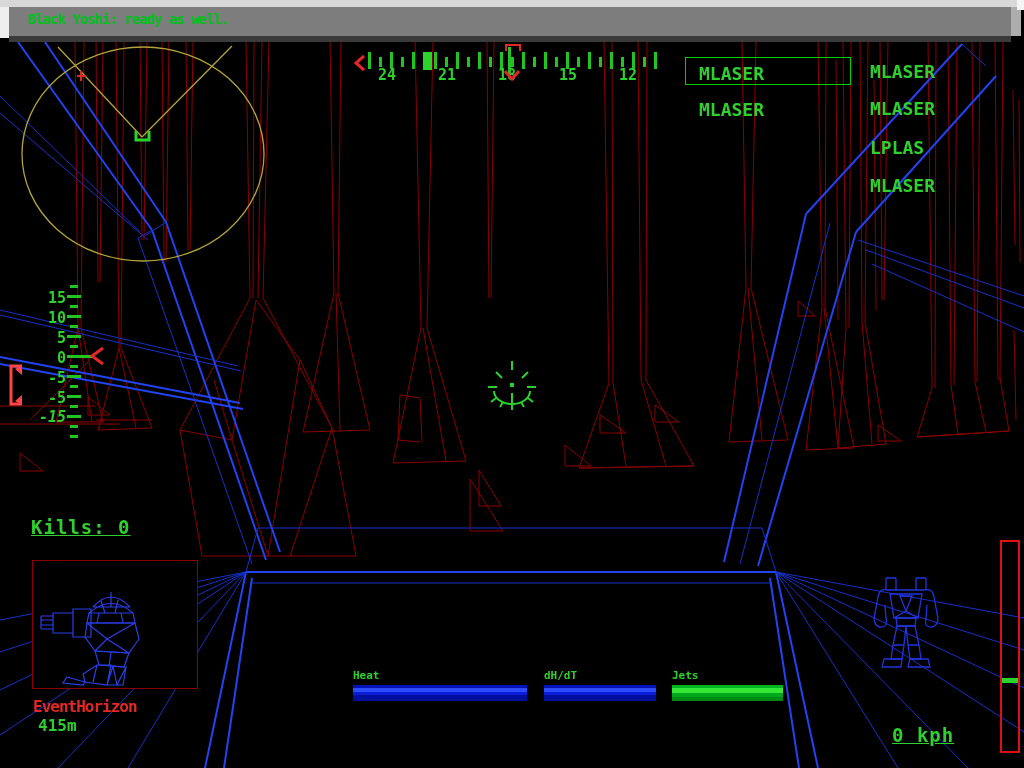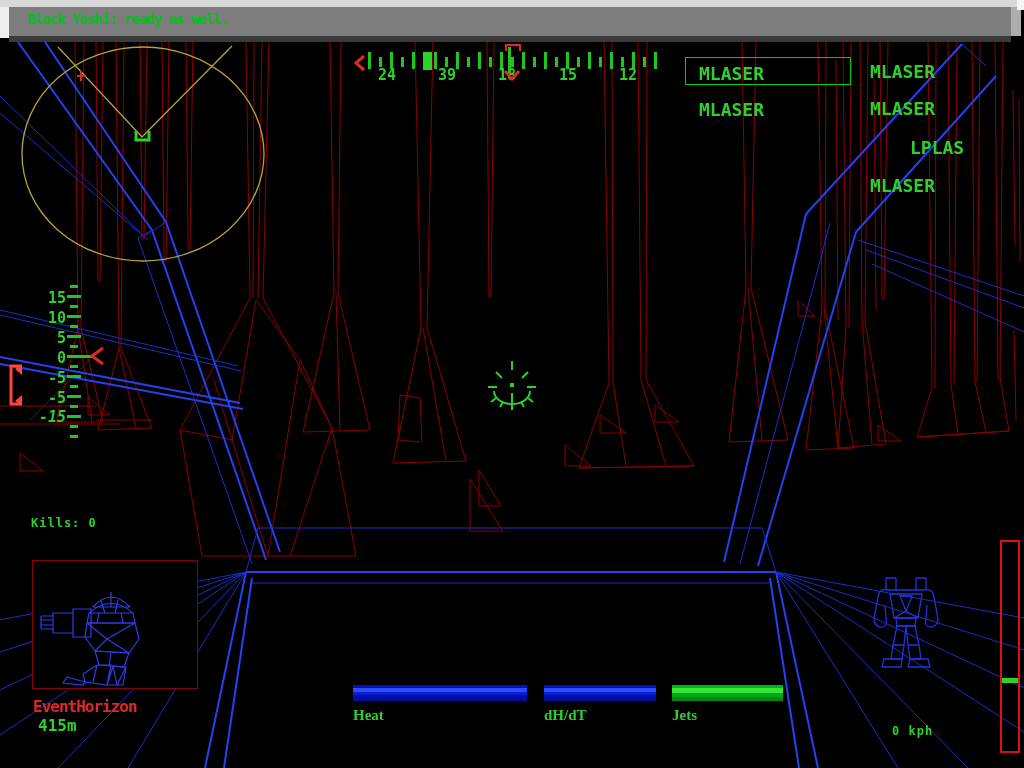--- a/index.html
+++ b/index.html
@@ -31,25 +31,25 @@
     background:repeating-linear-gradient(90deg,#21c421 0 3px,transparent 3px 22px);}
   .cmp-label{position:absolute;top:66px;width:30px;font-size:15px;color:var(--hud-green);}
   
   .wbox{position:absolute;left:685px;top:57px;width:164px;height:26px;border:1px solid #00cf00;}
   .wtxt{font-size:18px;color:var(--hud-green);letter-spacing:0;}
   
   .p-label{position:absolute;left:20px;width:46px;text-align:right;font-size:15px;color:var(--hud-green);}
   
   .bar-blue{background:linear-gradient(180deg,#0012b8 0 18%,#2b4dff 18% 45%,#0a1ed8 45% 65%,#000f9e 65% 100%);}
   .bar-green{background:linear-gradient(180deg,#00b41e 0 16%,#35e835 16% 48%,#00a81c 48% 72%,#008a14 72% 100%);}
-  .g-label{position:absolute;top:707px;font-size:15px;color:var(--hud-green);font-family:Liberation Serif, serif;}
+  .g-label{position:absolute;top:669px;font-size:11px;color:var(--hud-green);}
   
   .throttle{position:absolute;left:1000px;top:540px;width:16px;height:209px;border:2px solid #dd1111;}
   .throttle-mark{position:absolute;left:0;top:136px;width:16px;height:5px;background:#2ad42a;}
-  .small-g{font-size:12px;letter-spacing:1px;color:var(--hud-green);}
+  .small-g{font-size:19px;letter-spacing:1px;color:var(--hud-green);text-decoration:underline;}
 </style>
 </head>
 <body>
 
 <div id="viewport">
 
   <svg id="scene" width="1024" height="768" viewBox="0 0 1024 768">
     <g>
       <path class="tree" d="M75,40 L78,328 M84,40 L81,328 M96,40 L98,282 M103,40 L100,282 M116,40 L119,348 M124,40 L121,348 M140,40 L142,240 M147,40 L144,240 M162,40 L164,262 M169,40 L166,262 M186,40 L188,250 M193,40 L190,250 M78,328 L56,422 L103,422 L81,328 M119,348 L98,430 L152,428 L121,348 M78,328 L92,422 M119,348 L136,428 M0,406 L96,406 M96,420 L152,420 M0,424 L120,424 M30,420 L88,362"></path>
       <path class="tree" d="M246,40 L250,298 M254,40 L253,298 M262,40 L258,298 M269,40 L263,298 M250,298 L180,430 L202,556 L356,556 L332,428 L263,298 M256,300 L232,440 L268,556 M300,360 L268,556 M332,428 L290,556 M180,430 L232,440 M300,360 L332,428 M214,380 L232,440 M256,300 L300,360"></path>
@@ -91,41 +91,41 @@
     <ellipse class="radar" cx="133" cy="114" rx="121" ry="107"></ellipse>
     <path class="radar" d="M132,97 L48,7 M132,97 L222,6"></path>
     <path d="M126,91 L126,100 L139,100 L139,91" stroke="#2ad42a" stroke-width="3" fill="none"></path>
     <path d="M67,36 L76,36 M71,31 L71,41" stroke="#e22727" stroke-width="2" fill="none"></path>
   </svg>
 
   <div class="abs hud" style="left:0;top:0;">
     <div class="tick-tall"></div>
     <div class="tick-short"></div>
     <span class="cmp-label" style="left:378px;">24</span>
-    <span class="cmp-label" style="left:438px;">39</span>
+    <span class="cmp-label" style="left:438px;">21</span>
     <span class="cmp-label" style="left:498px;">18</span>
     <span class="cmp-label" style="left:559px;">15</span>
     <span class="cmp-label" style="left:619px;">12</span>
     <svg class="abs" style="left:350px;top:42px;" width="320" height="46" viewBox="0 0 320 46">
       <path d="M14,14 L6,21 L14,28" stroke="#e22727" stroke-width="3" fill="none"></path>
       <rect x="73" y="10" width="9" height="18" fill="#2ad42a"></rect>
       <rect x="158" y="5" width="3" height="27" fill="#21c421"></rect>
       <path d="M156,9 L156,3 L170,3 L170,9" stroke="#e22727" stroke-width="2" fill="none"></path>
       <path d="M155,29 L162,37 L169,29" stroke="#e22727" stroke-width="3" fill="none"></path>
     </svg>
   </div>
 
   <div class="abs hud" style="left:0;top:0;">
     <div class="wbox">
       <span class="wtxt abs" style="left:13px;top:5px;">MLASER</span>
     </div>
     <span class="wtxt abs" style="left:699px;top:99px;">MLASER</span>
     <span class="wtxt abs" style="left:870px;top:61px;">MLASER</span>
     <span class="wtxt abs" style="left:870px;top:98px;">MLASER</span>
-    <span class="wtxt abs" style="left:870px;top:137px;margin-left:40px;">LPLAS</span>
+    <span class="wtxt abs" style="left:870px;top:137px;">LPLAS</span>
     <span class="wtxt abs" style="left:870px;top:175px;">MLASER</span>
   </div>
 
   <div class="abs hud" style="left:0;top:0;">
     <span class="p-label" style="top:289px;">15</span>
     <span class="p-label" style="top:309px;">10</span>
     <span class="p-label" style="top:329px;">5</span>
     <span class="p-label" style="top:349px;">0</span>
     <span class="p-label" style="top:369px;">-5</span>
     <span class="p-label" style="top:389px;">-5</span>

